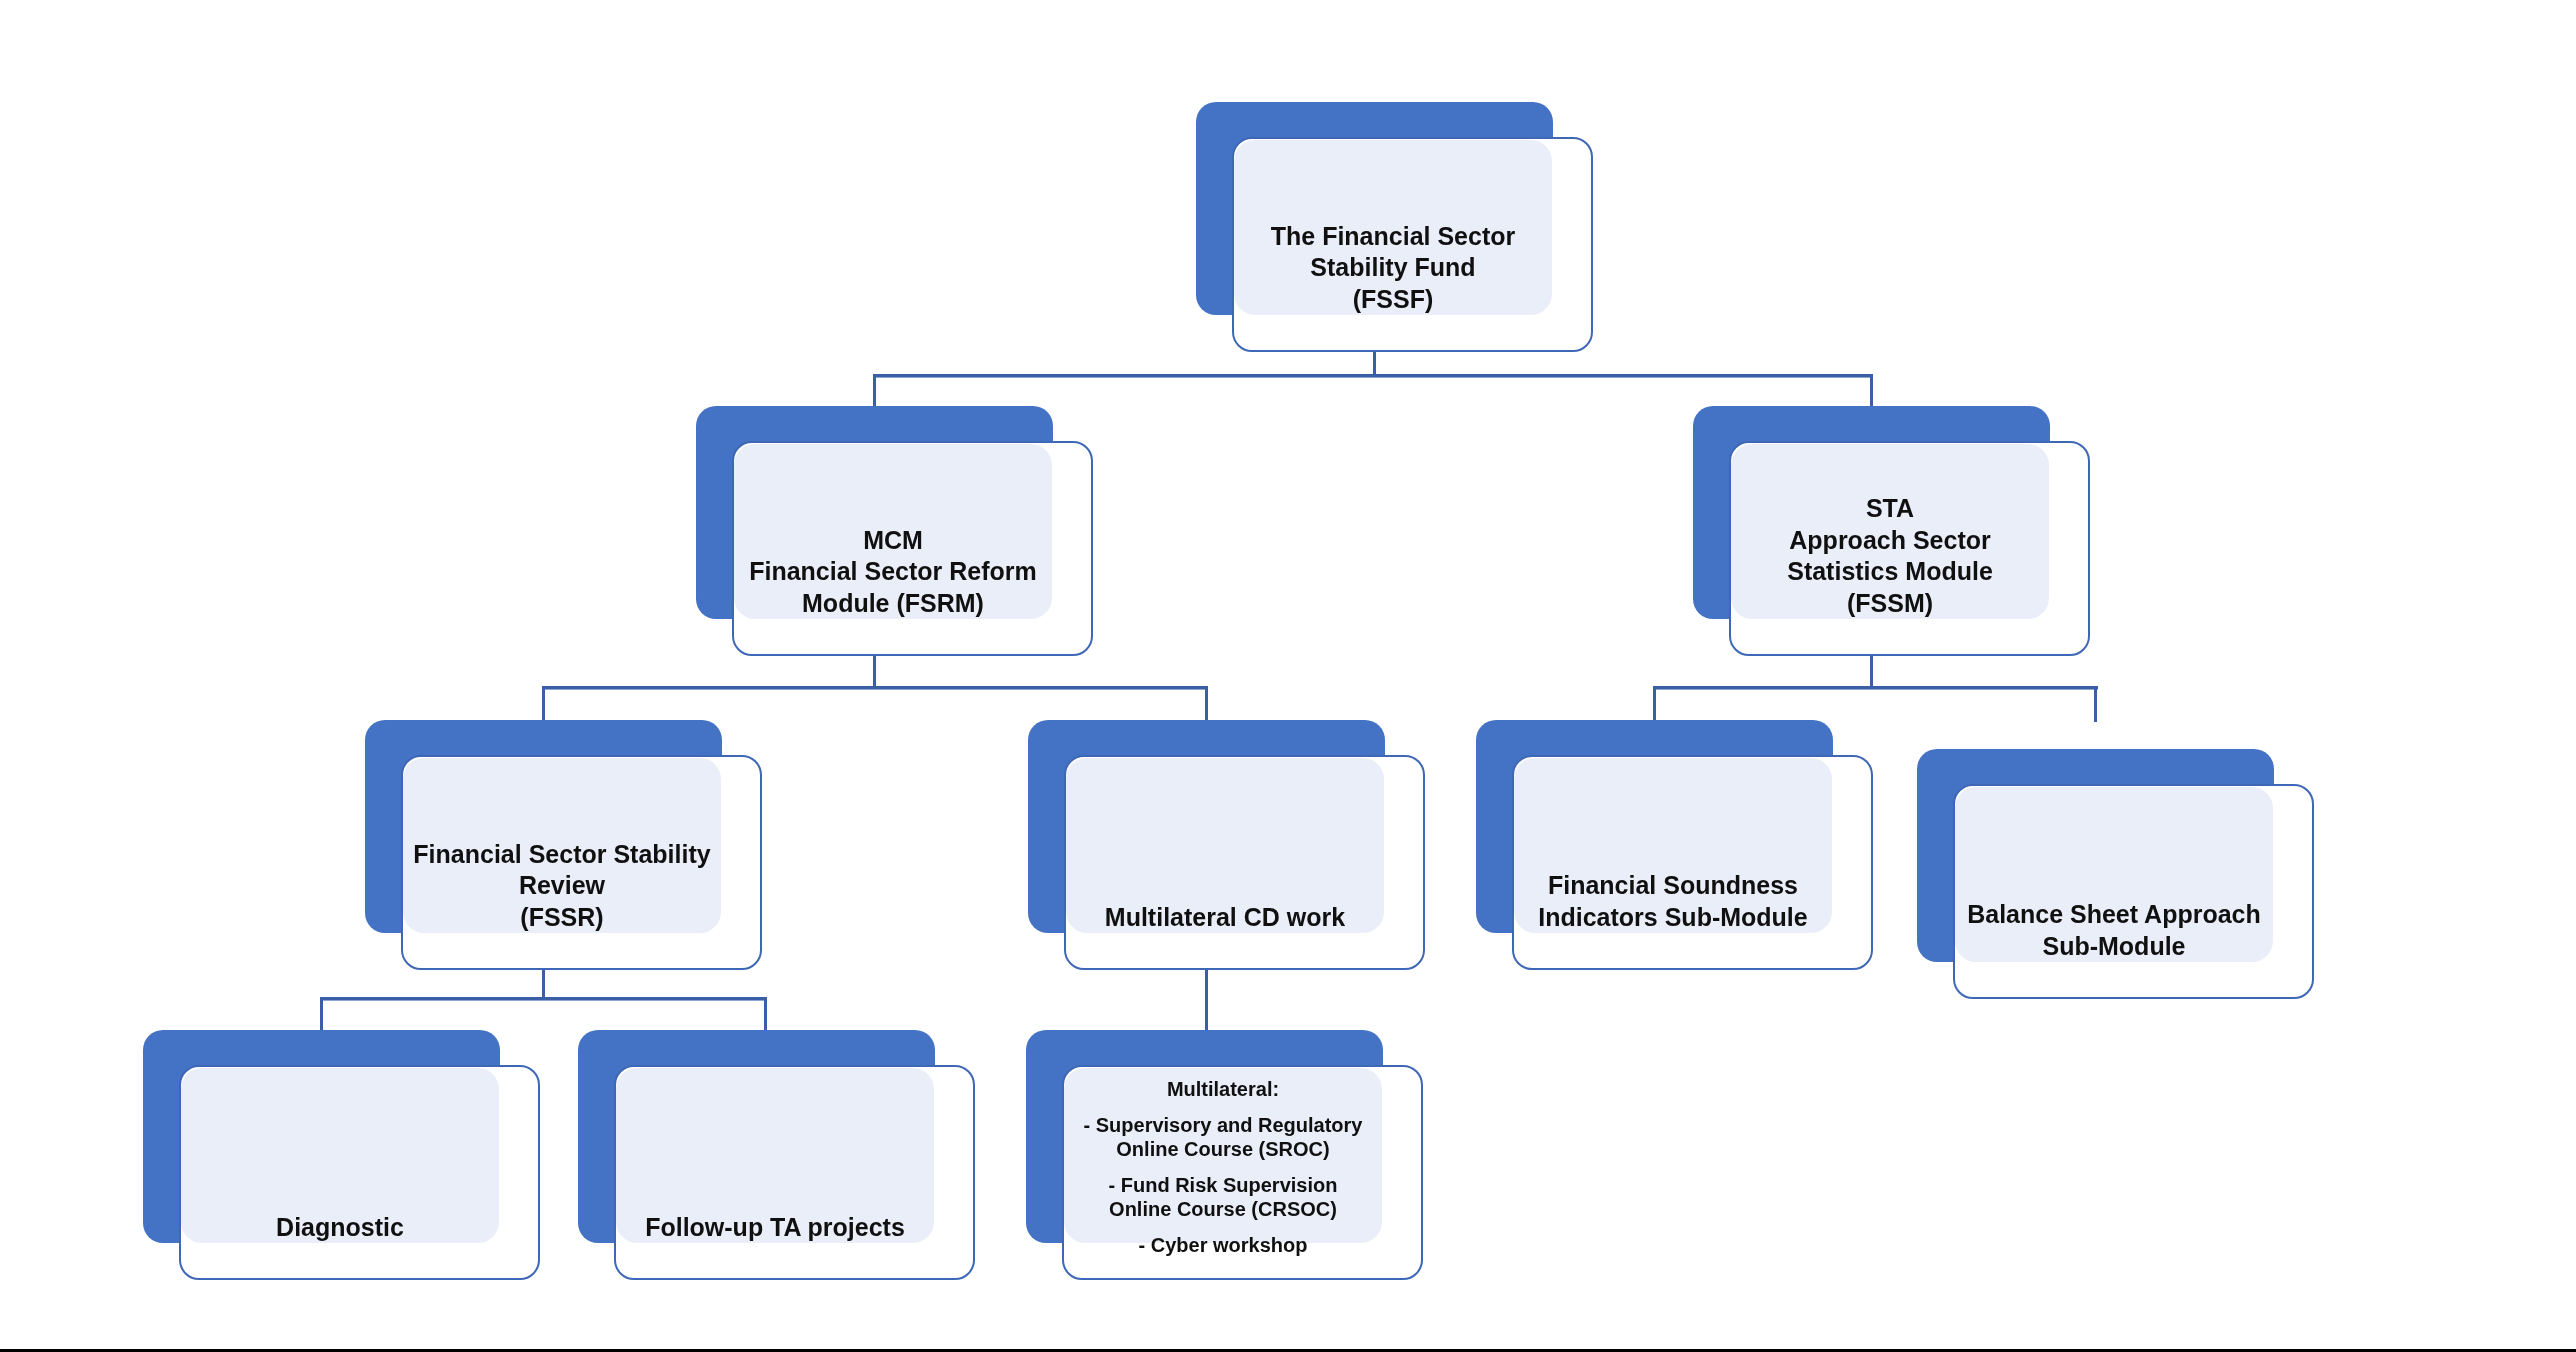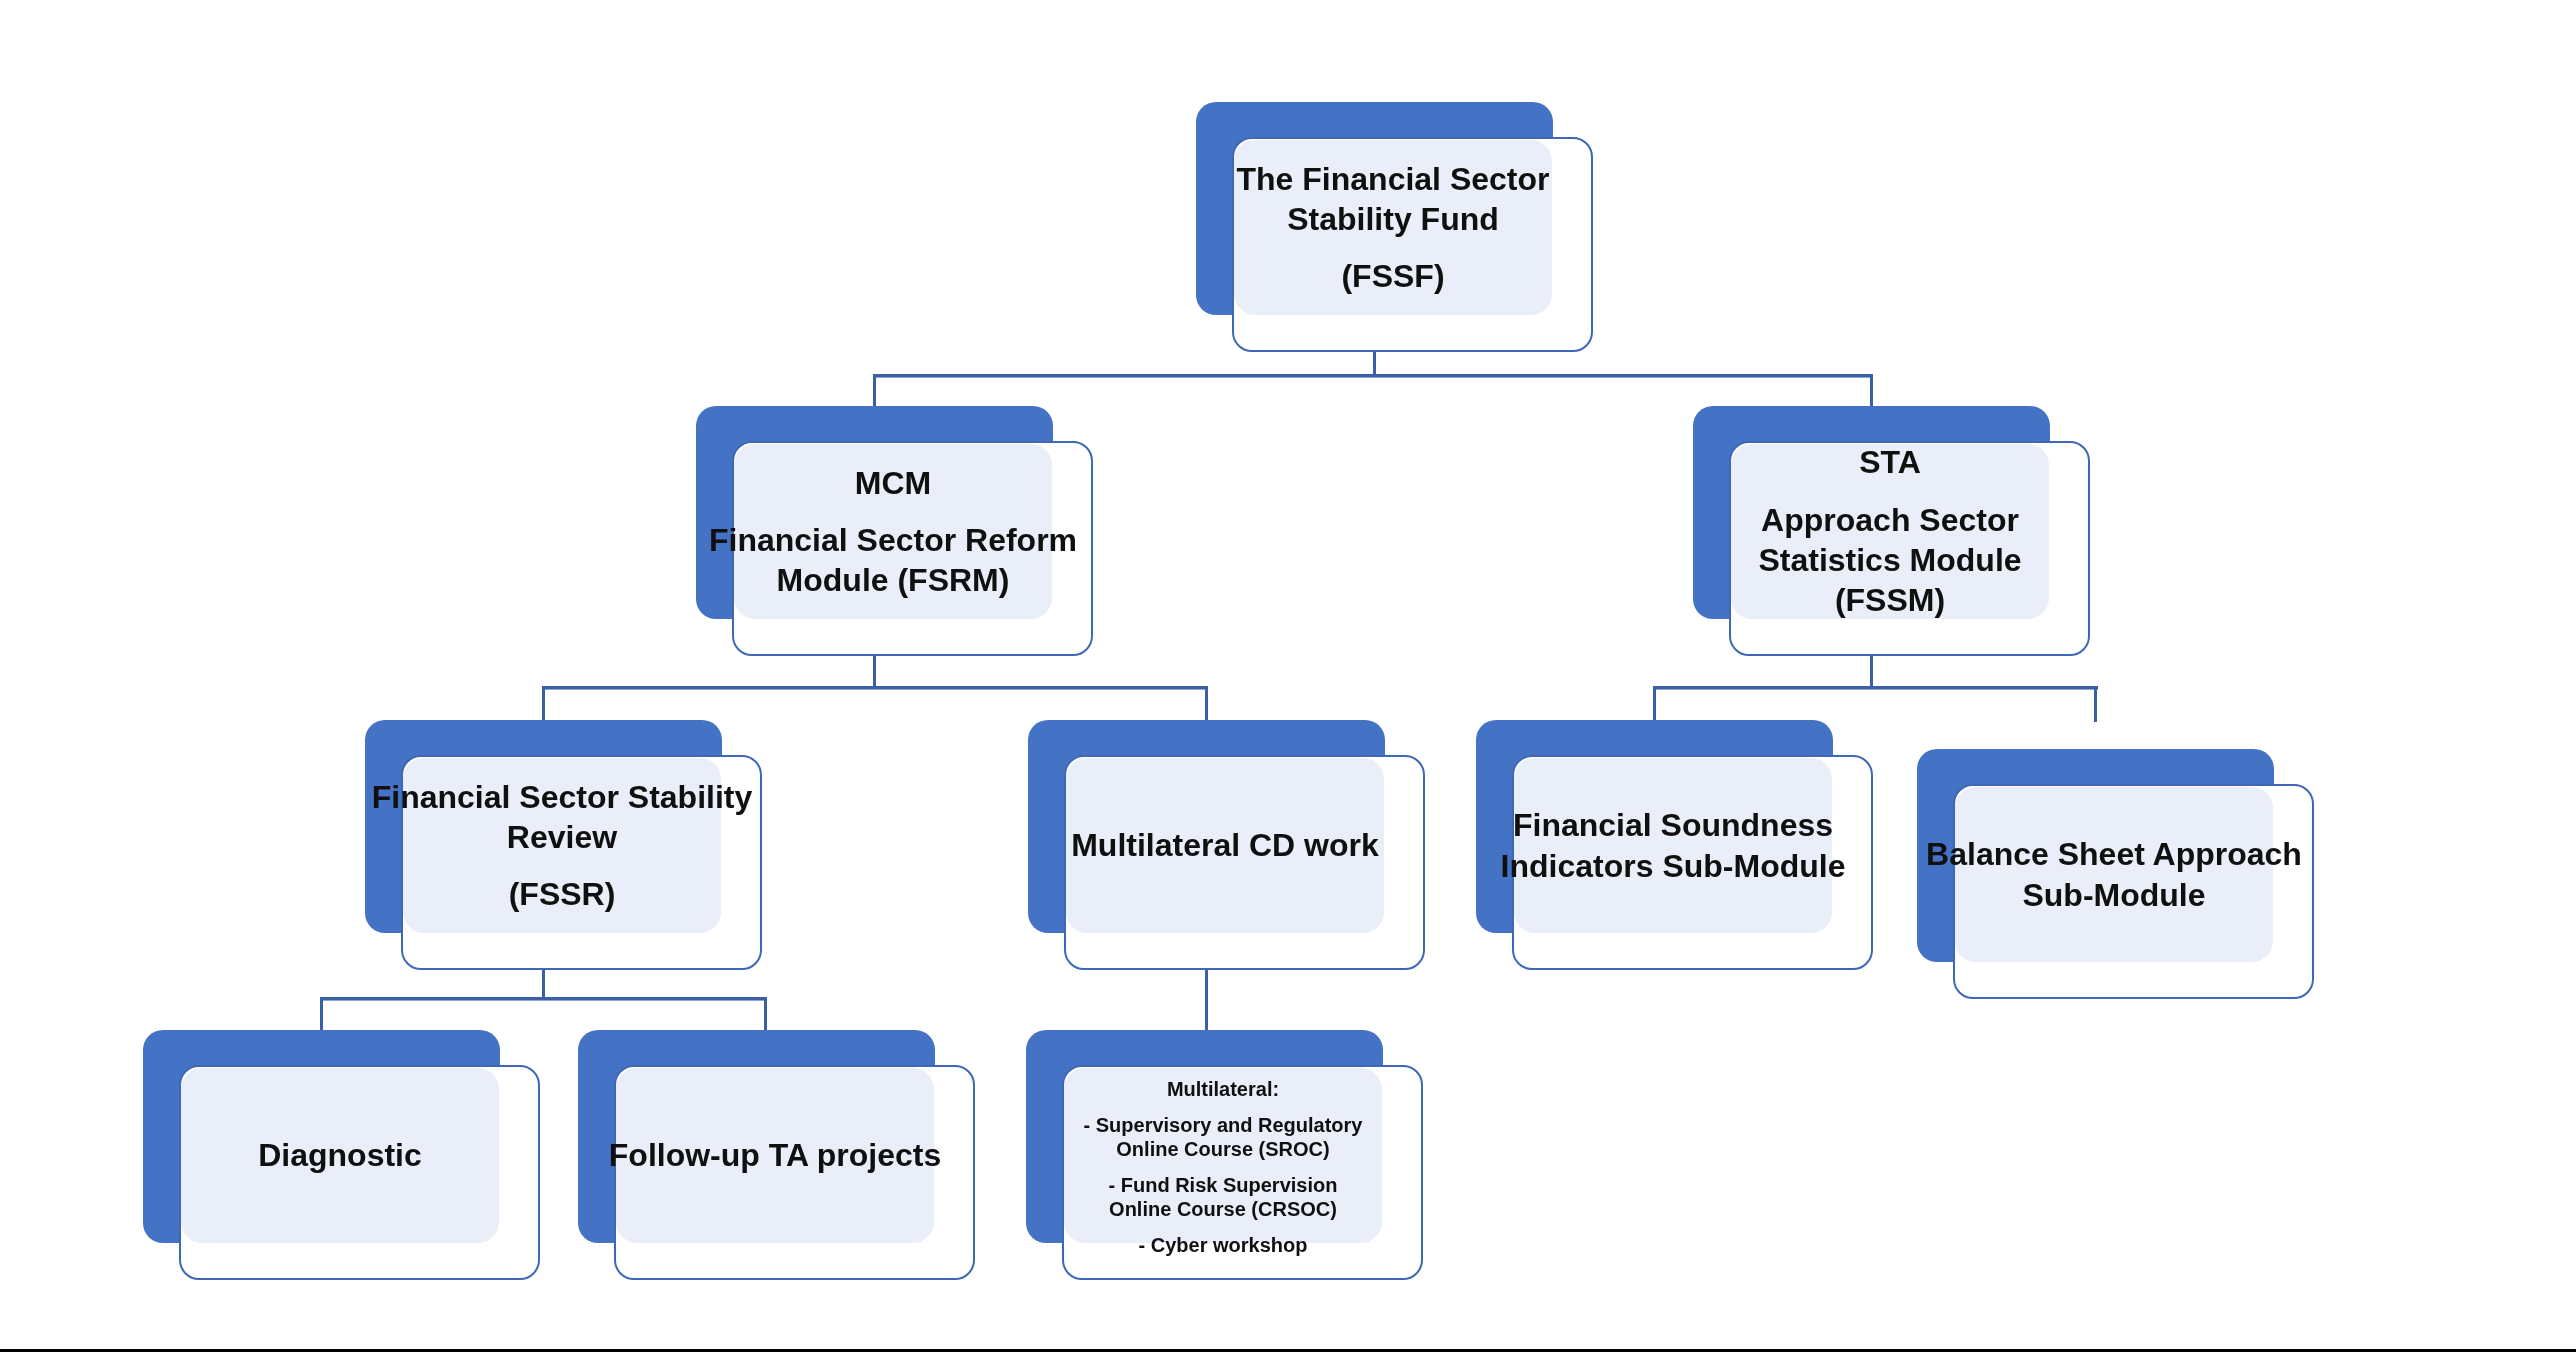--- a/index.html
+++ b/index.html
@@ -16,25 +16,25 @@
     position:absolute;left:0;top:0;width:357px;height:213px;
     background:var(--blue);border-radius:20px;
   }
   .outline{
     position:absolute;left:36px;top:35px;width:357px;height:211px;
     background:#ffffff;border:2px solid var(--border);border-radius:20px;
   }
   .fillbox{
     position:absolute;left:38px;top:38px;width:318px;height:175px;
     background:var(--fill);border-radius:21px;
-    display:flex;flex-direction:column;align-items:center;justify-content:center;
+    display:flex;flex-direction:column;align-items:center;justify-content:flex-end;
     text-align:center;color:var(--text);
-    font-weight:bold;font-size:32px;line-height:1.26;
-  }
-  .para + .para{margin-top:17px;}
+    font-weight:bold;font-size:25px;line-height:1.26;
+  }
+  .para + .para{margin-top:0;}
   .tline{white-space:nowrap;}
   
   #n-mdet .fillbox{justify-content:center;padding-top:9.2px;height:auto;min-height:175px;
     background:transparent;}
   #n-mdet .lav{
     position:absolute;left:38px;top:38px;width:318px;height:175px;
     background:var(--fill);border-radius:21px;
   }
   #n-mdet .fillbox{font-size:20px;line-height:1.2;}
   #n-mdet .para + .para{margin-top:12px;}

